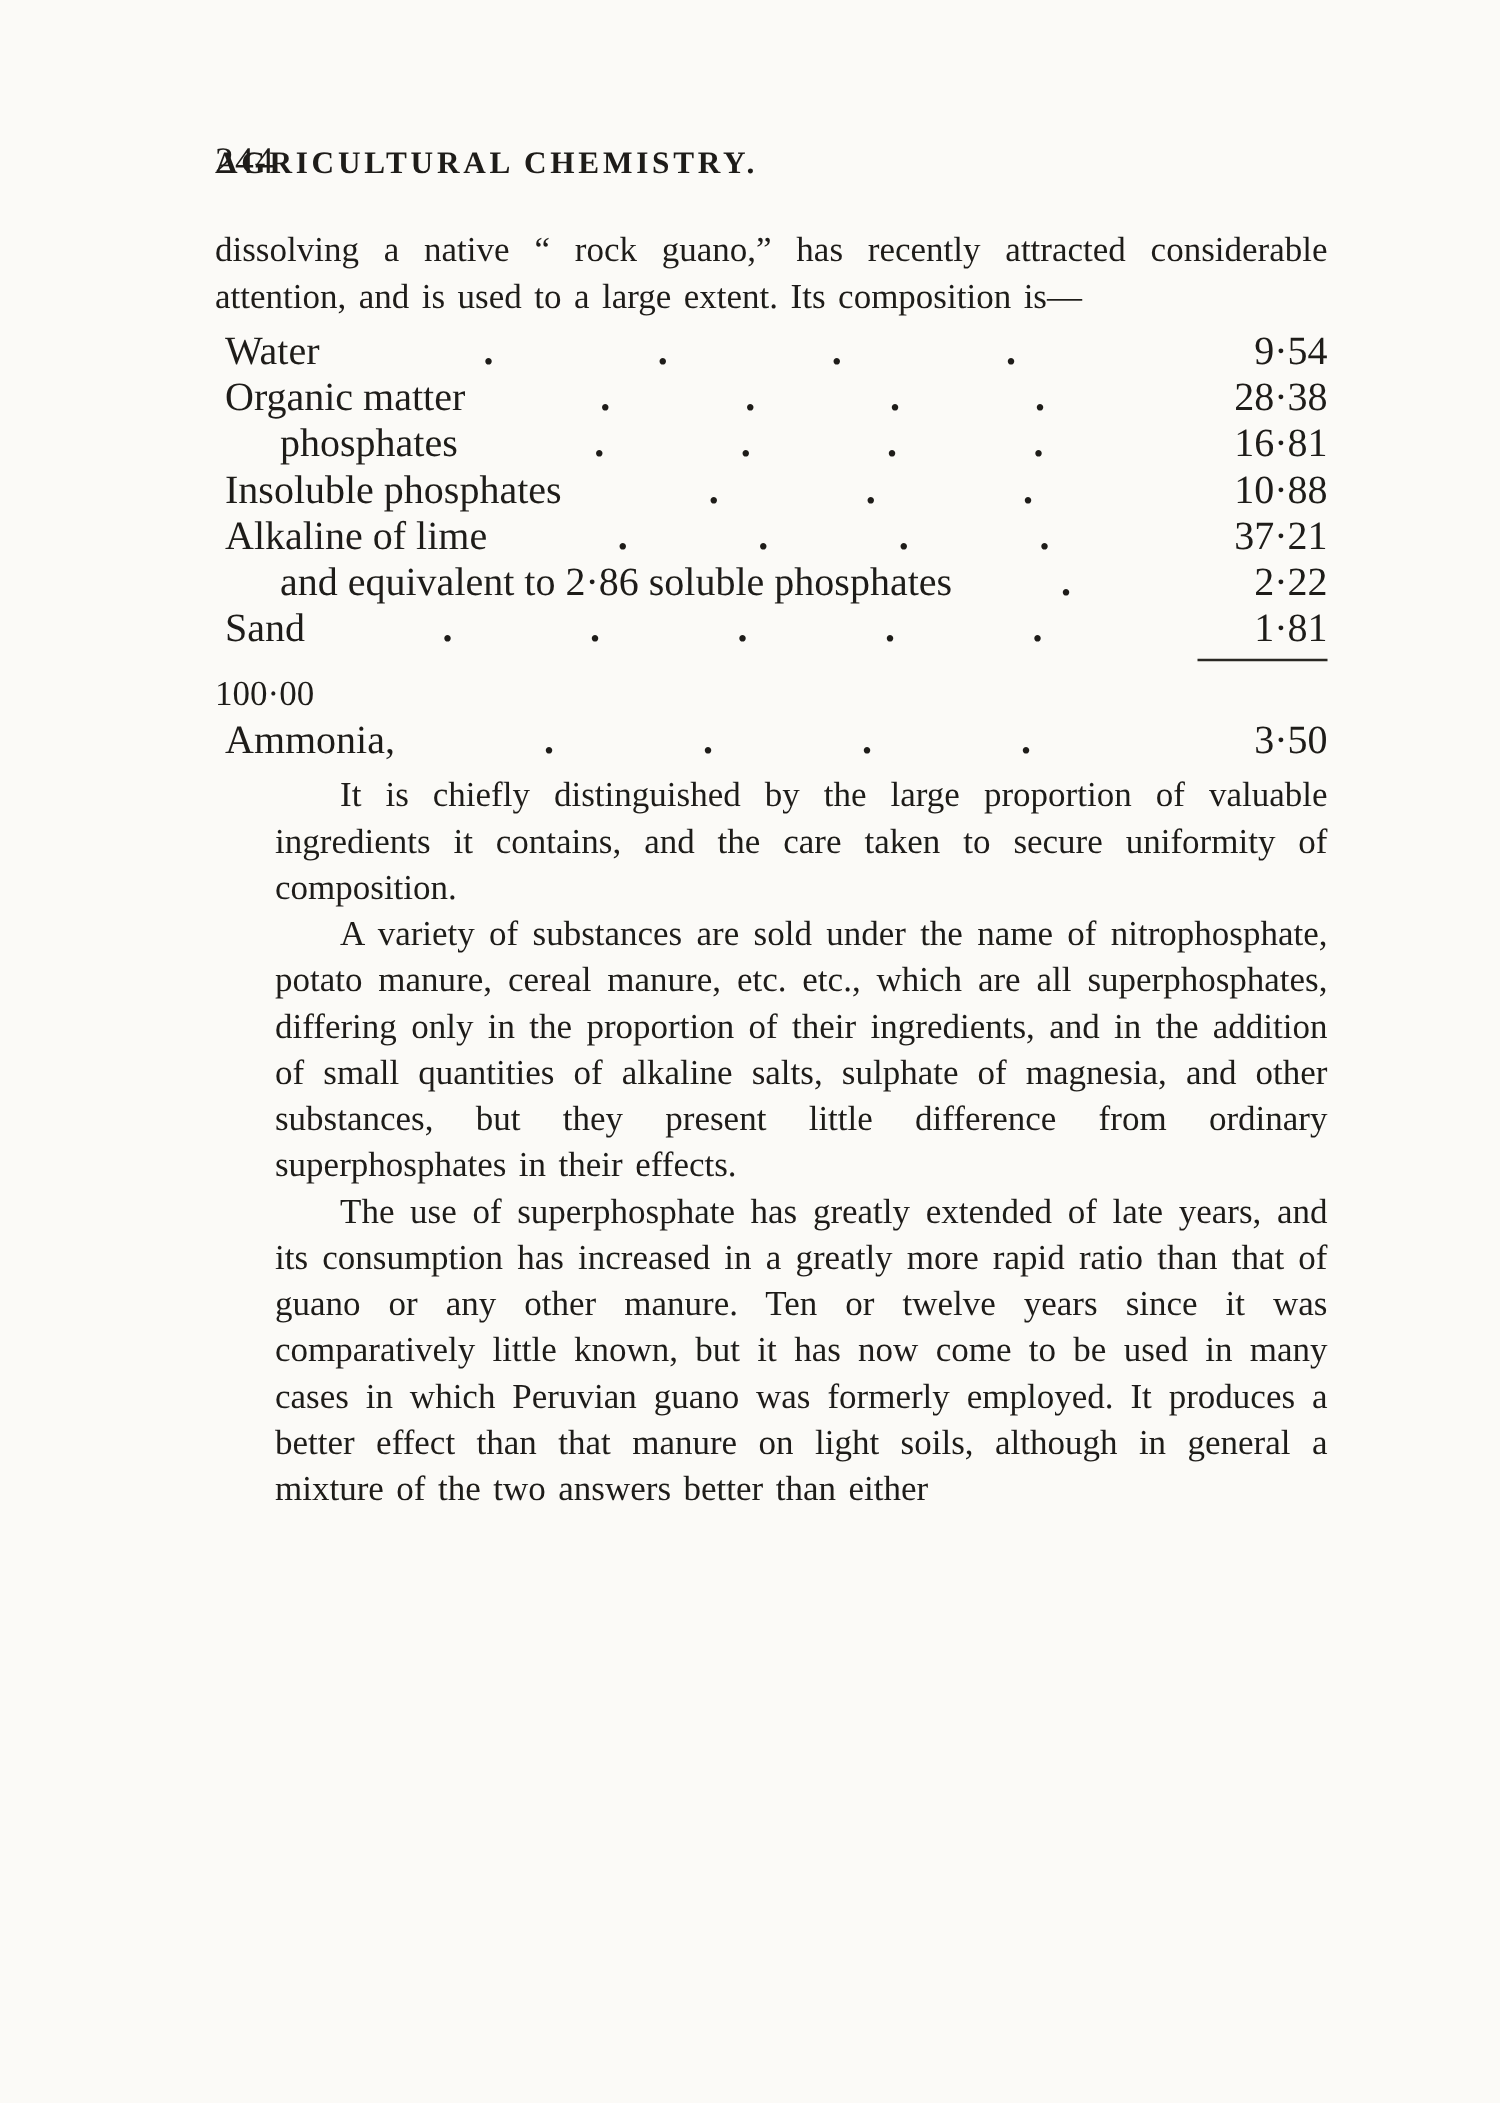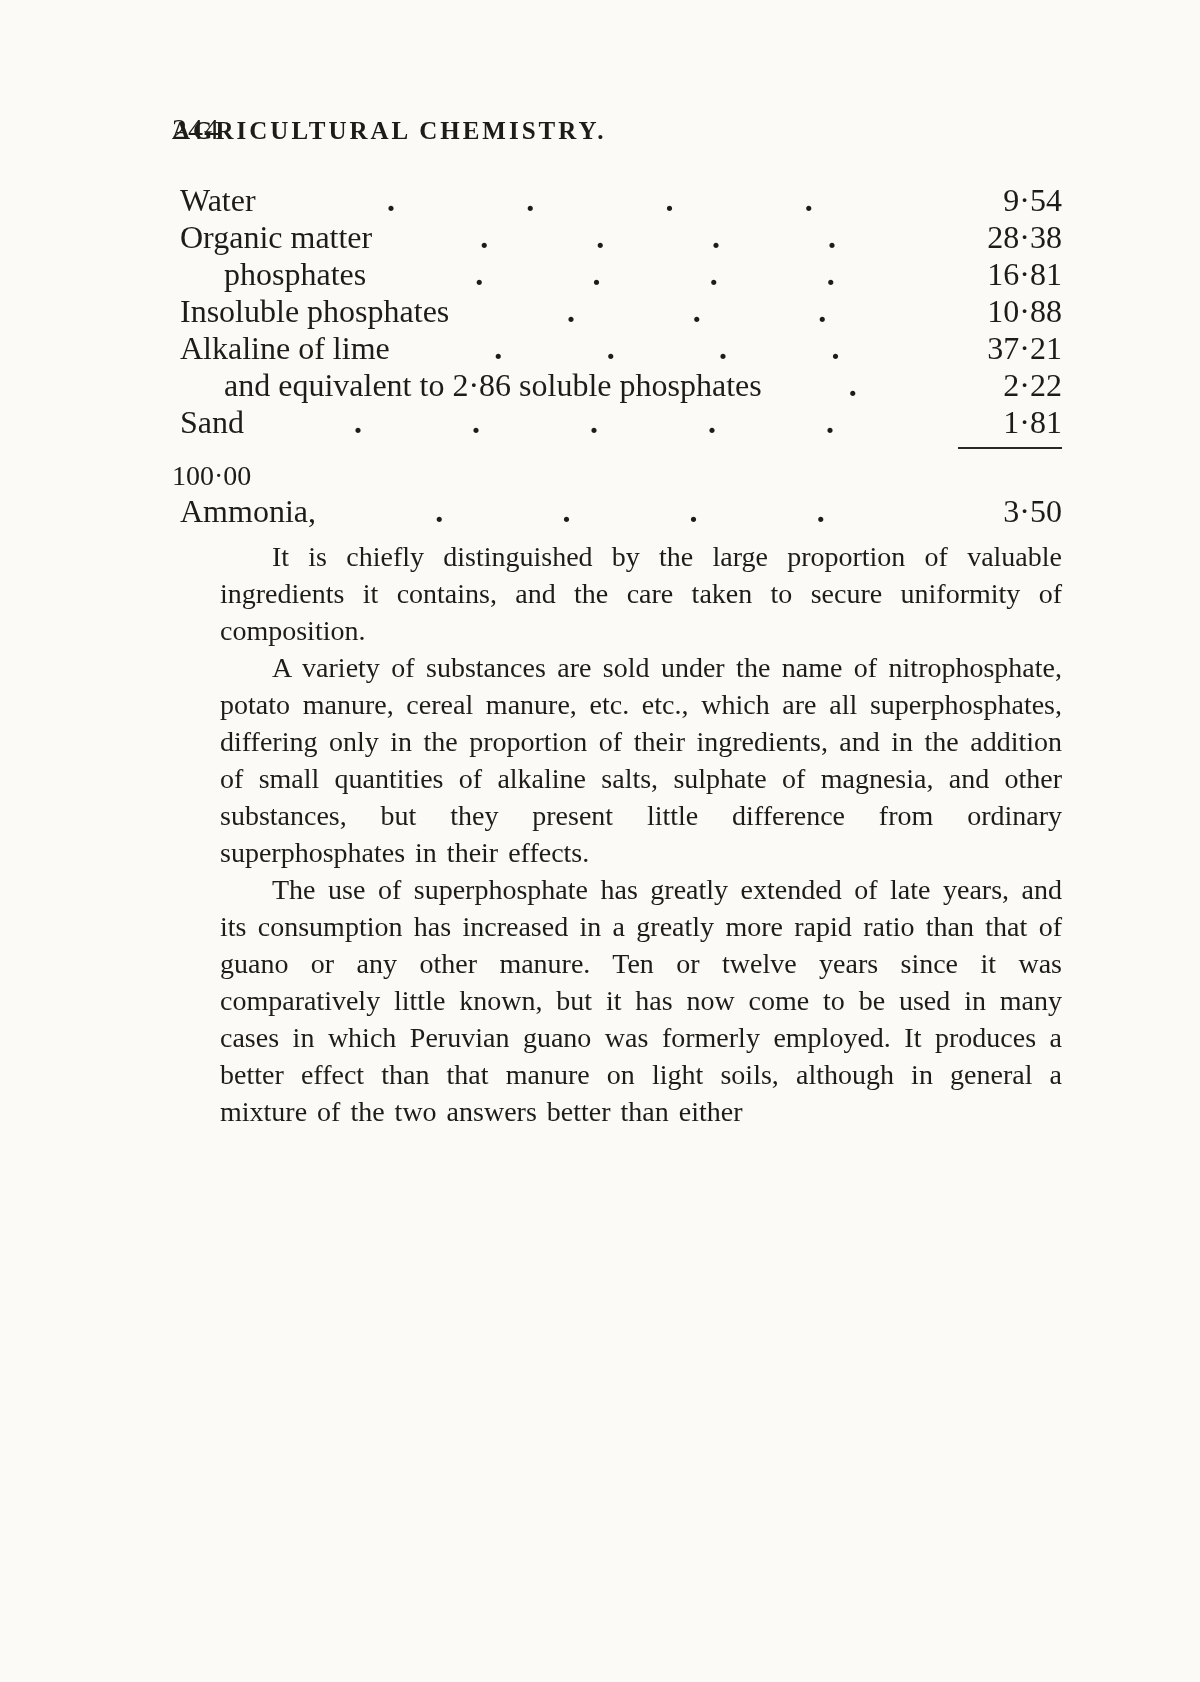--- a/index.html
+++ b/index.html
@@ -73,20 +73,21 @@
 </head>
 <body>
 
 <div class="page">
 
   <header class="page-header">
     <span class="page-number">244</span>
     <span class="running-title">AGRICULTURAL CHEMISTRY.</span>
   </header>
 
+  <p class="body-text">dissolving a native “ rock guano,” has recently attracted considerable attention, and is used to a large extent.  Its composition is—</p>
 
   <div class="comp-table" id="comp-table">
       <div class="comp-row">
         <span class="comp-label">Water</span>
         <span class="leader">
           <span>.</span>
           <span>.</span>
           <span>.</span>
           <span>.</span>
         </span>

